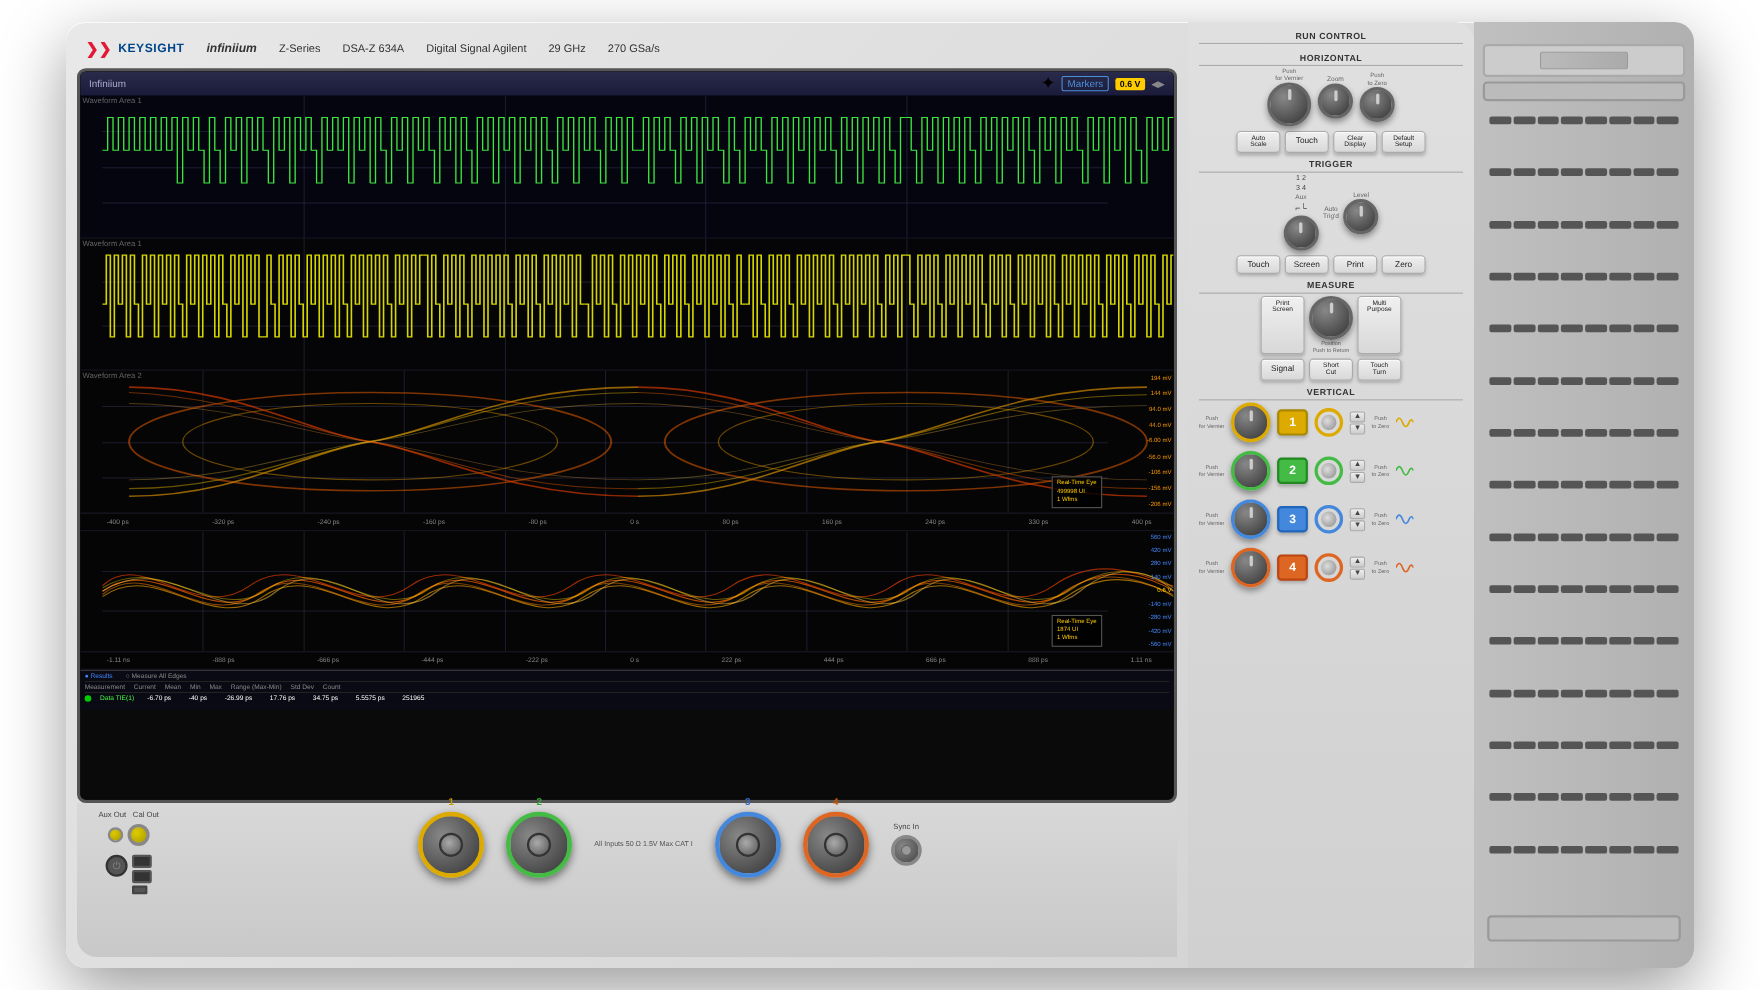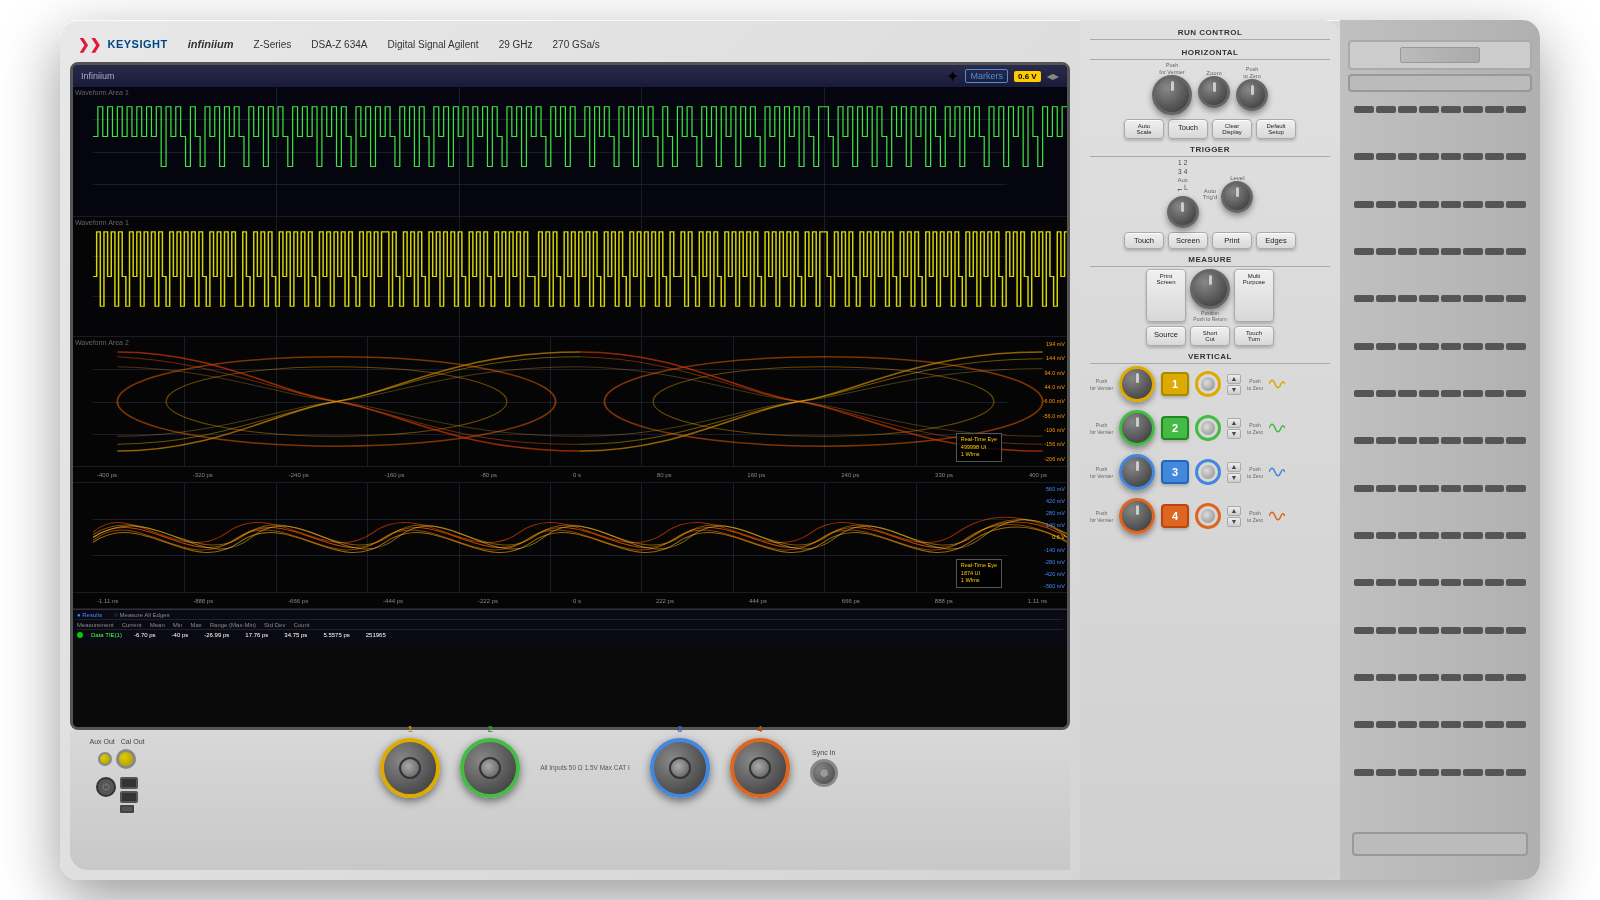--- a/index.html
+++ b/index.html
@@ -844,21 +844,21 @@
         </div>
         <div style="display:flex;flex-direction:column;align-items:center;">
           <span style="font-size:6px;color:#666;">Level</span>
           <div class="knob"></div>
         </div>
       </div>
       <div class="btn-group">
         <div class="ctrl-btn">Touch</div>
         <div class="ctrl-btn">Screen</div>
         <div class="ctrl-btn">Print</div>
-        <div class="ctrl-btn">Edges</div>
+        <div class="ctrl-btn">Zero</div>
       </div>
     </div>
 
     <div>
       <div class="section-label">Measure</div>
       <div class="section-divider"></div>
       <div style="display:flex;gap:4px;justify-content:center;margin-bottom:4px;">
         <div class="ctrl-btn" style="font-size:6px;">
           <div>Print</div>
           <div>Screen</div>
@@ -866,21 +866,21 @@
         <div style="display:flex;flex-direction:column;align-items:center;">
           <div class="knob knob-large"></div>
           <span style="font-size:5px;color:#666;text-align:center;margin-top:1px;">Position<br>Push to Return</span>
         </div>
         <div class="ctrl-btn" style="font-size:6px;">
           <div>Multi</div>
           <div>Purpose</div>
         </div>
       </div>
       <div class="btn-group">
-        <div class="ctrl-btn">Source</div>
+        <div class="ctrl-btn">Signal</div>
         <div class="ctrl-btn" style="font-size:6px;">
           <div>Short</div>
           <div>Cut</div>
         </div>
         <div class="ctrl-btn" style="font-size:6px;">
           <div>Touch</div>
           <div>Turn</div>
         </div>
       </div>
     </div>

